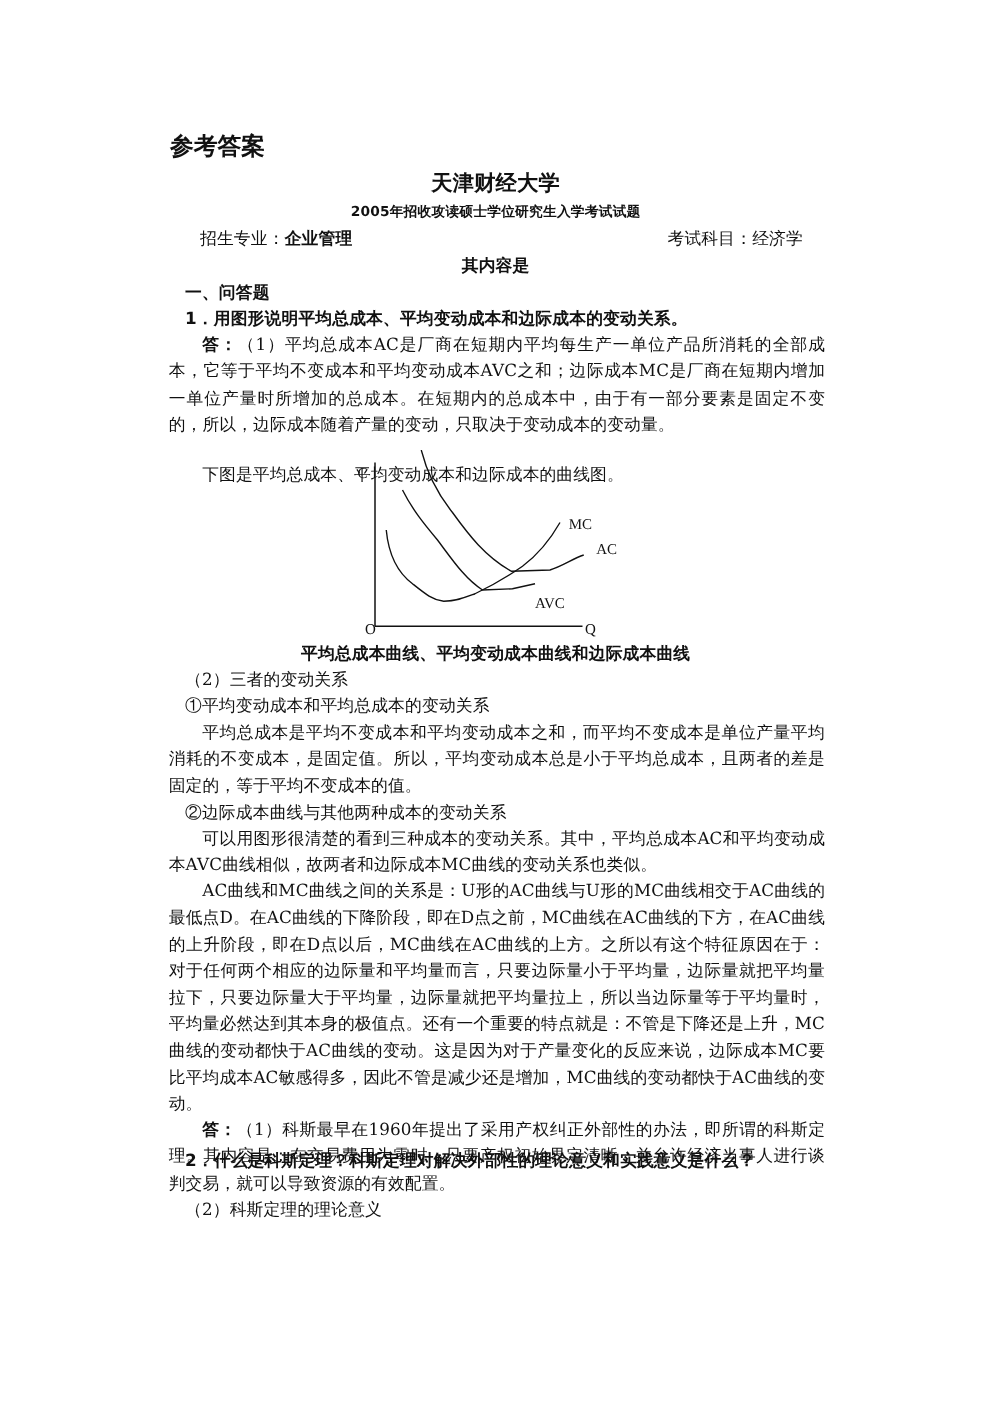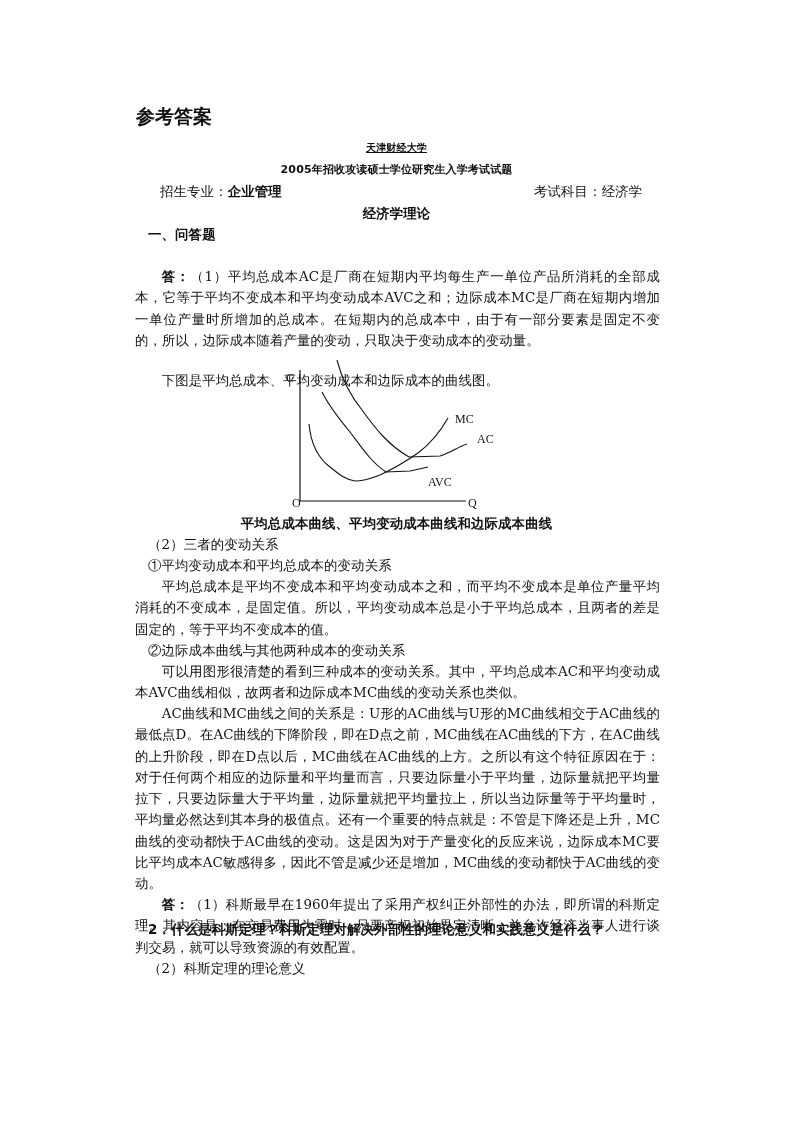--- a/index.html
+++ b/index.html
@@ -16,31 +16,32 @@
   .indent { text-indent: 2em; }
   svg text { font-family: "Liberation Serif", "DejaVu Serif", serif; font-size: 12px; fill: #111; }
 </style>
 </head>
 <body>
 
 <div class="page">
 
   <div class="h1">参考答案</div>
 
-  <div class="t b center" style="top:137px; font-size:10px;text-decoration:underline;">天津财经大学</div>
+  <div class="t b center" style="top:137px; font-size:17px;">天津财经大学</div>
   <div class="t b center" style="top:159px; font-size:11px;">2005年招收攻读硕士学位研究生入学考试试题</div>
 
   <div class="t" style="left:160px; top:181px;">
     <span>招生专业：</span><span class="b">企业管理</span>
   </div>
   <div class="t" style="left:534px; top:181px;">考试科目：经济学</div>
 
-  <div class="t b center" style="top:203px;">经济学理论</div>
+  <div class="t b center" style="top:203px;">其内容是</div>
 
   <div class="t b" style="left:148px; top:224px;">一、问答题</div>
+  <div class="t b" style="left:148px; top:245px;">1．用图形说明平均总成本、平均变动成本和边际成本的变动关系。</div>
 
   <div class="para indent" style="top:266px;"><span class="b">答：</span><span>（1）平均总成本AC是厂商在短期内平均每生产一单位产品所消耗的全部成本，它等于平均不变成本和平均变动成本AVC之和；边际成本MC是厂商在短期内增加一单位产量时所增加的总成本。在短期内的总成本中，由于有一部分要素是固定不变的，所以，边际成本随着产量的变动，只取决于变动成本的变动量。</span></div>
 
   <div class="para indent" style="top:370px;">下图是平均总成本、平均变动成本和边际成本的曲线图。</div>
 
   <svg style="position:absolute; left:280px; top:360px;" width="220" height="150" viewBox="280 360 220 150">
     <line x1="300" y1="370" x2="300" y2="501" stroke="#111" stroke-width="1.2"></line>
     <line x1="300" y1="501" x2="466" y2="501" stroke="#111" stroke-width="1.2"></line>
     <text x="286" y="382">C</text>
     <text x="292" y="507">O</text>

